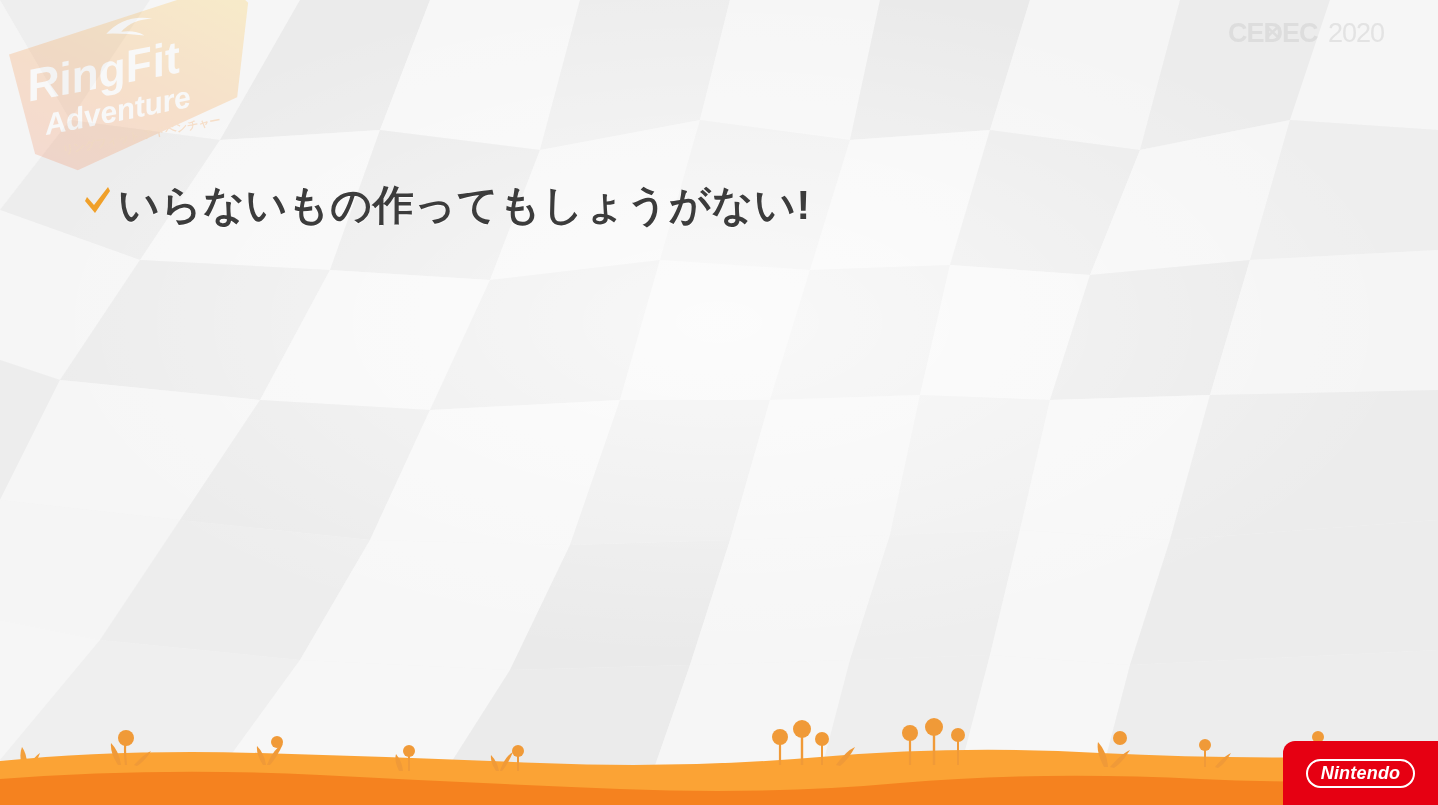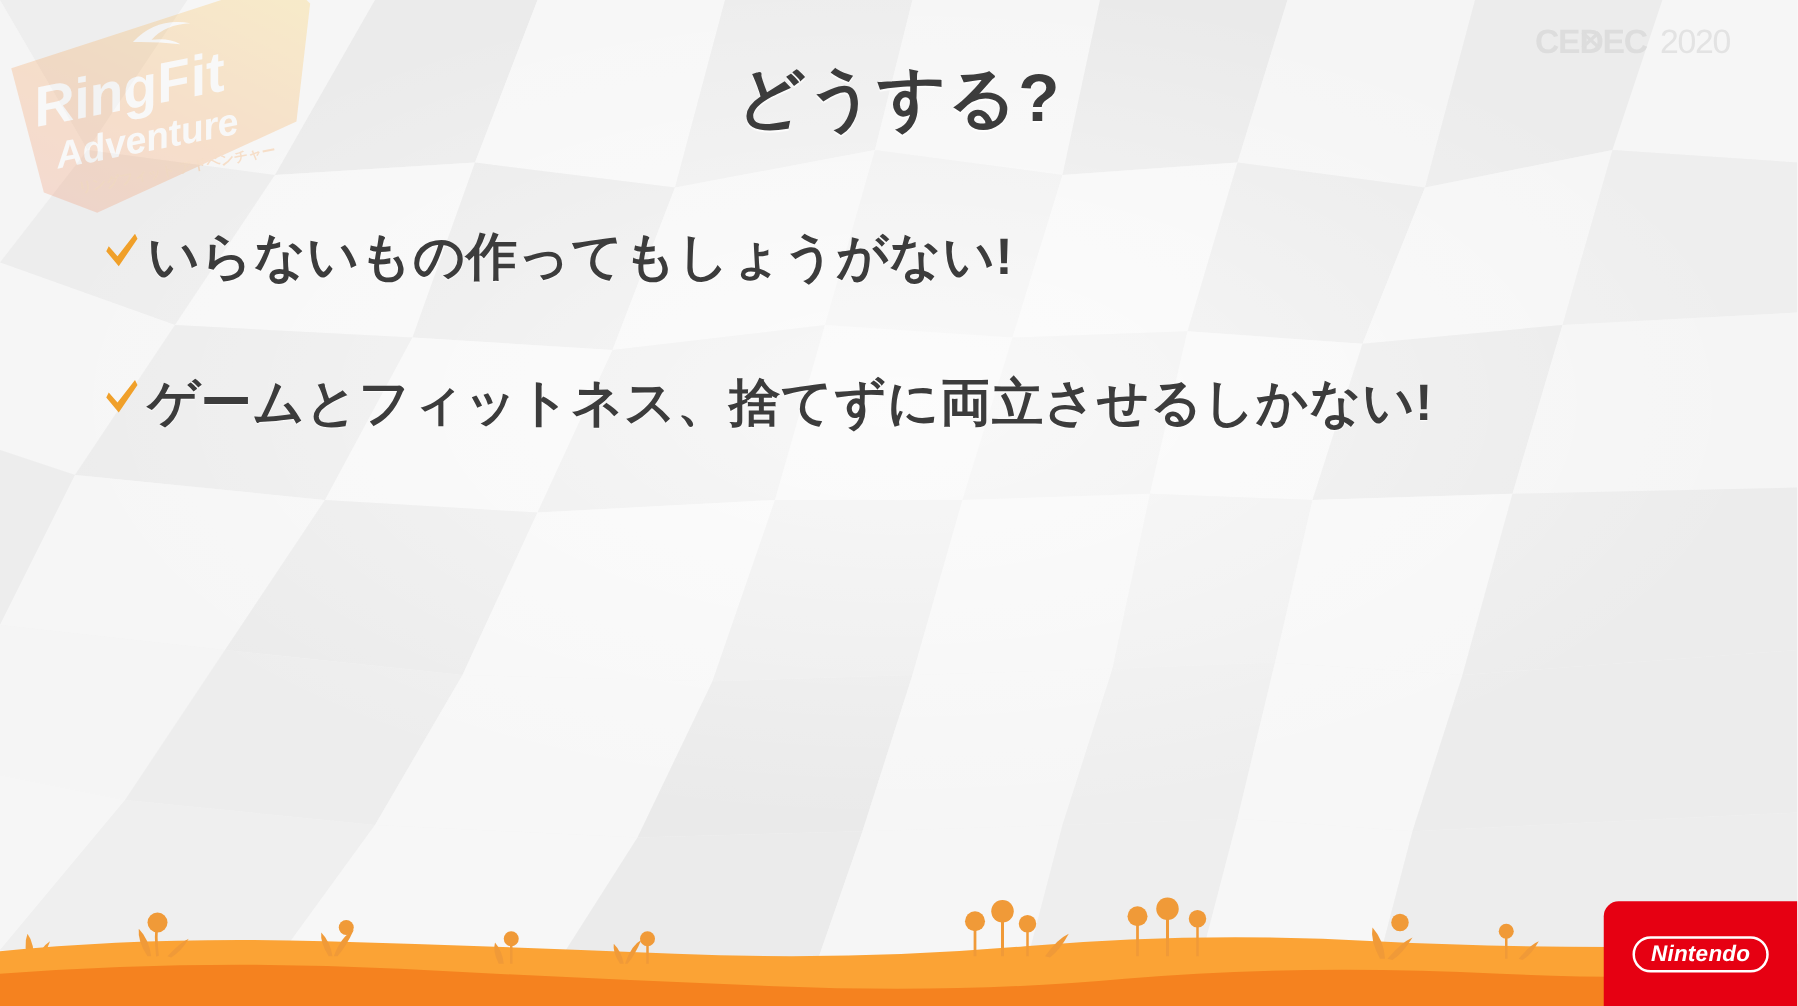--- a/index.html
+++ b/index.html
@@ -110,21 +110,21 @@
     height: 92px;
     display: block;
   }
 
   
   .nintendo-logo {
     position: absolute;
     right: 0;
     bottom: 0;
     width: 155px;
-    height: 84px;
+    height: 64px;
     background: #e60012;
     border-top-left-radius: 12px;
     display: flex;
     align-items: center;
     justify-content: center;
   }
   .nintendo-pill {
     border: 2.5px solid #ffffff;
     border-radius: 999px;
     padding: 3px 13px 4px 13px;
@@ -227,37 +227,30 @@
 
   <svg class="cedec-logo" viewBox="0 0 190 34" aria-hidden="true">
     <text x="0" y="26" font-family="'Liberation Sans', sans-serif" font-size="27" font-weight="bold" fill="#dddddd" letter-spacing="-1">CEDEC</text>
     <g stroke="#dddddd" stroke-width="2.6" fill="none">
       <line x1="38" y1="10" x2="51" y2="22"></line>
       <line x1="51" y1="10" x2="38" y2="22"></line>
     </g>
     <text x="100" y="26" font-family="'Liberation Sans', sans-serif" font-size="27" font-weight="normal" fill="#e2e2e2" letter-spacing="-1">2020</text>
   </svg>
 
-  <div class="title">どうする?</div>
 
   <div class="bullets">
 
     <div class="bullet">
       <svg class="check-icon" viewBox="0 0 30 46" aria-hidden="true">
         <path d="M3 23 L5 19 L12 27 L26 9 L28 13 L13 35 Z" fill="#f0a02a"></path>
       </svg>
       <div class="bullet-text">いらないもの作ってもしょうがない!</div>
     </div>
 
-    <div class="bullet">
-      <svg class="check-icon" viewBox="0 0 30 46" aria-hidden="true">
-        <path d="M3 23 L5 19 L12 27 L26 9 L28 13 L13 35 Z" fill="#f0a02a"></path>
-      </svg>
-      <div class="bullet-text">ゲームとフィットネス、捨てずに両立させるしかない!</div>
-    </div>
 
 
   </div>
 
   <svg class="landscape" viewBox="0 0 1438 92" preserveAspectRatio="none" aria-hidden="true">
     <g fill="#f3a03c">
       <g transform="translate(18,30)">
         <path d="M6 28 q-6 -14 -2 -24 q6 8 5 24 Z"></path>
         <path d="M10 28 q4 -13 12 -18 q-4 11 -9 18 Z"></path>
       </g>

